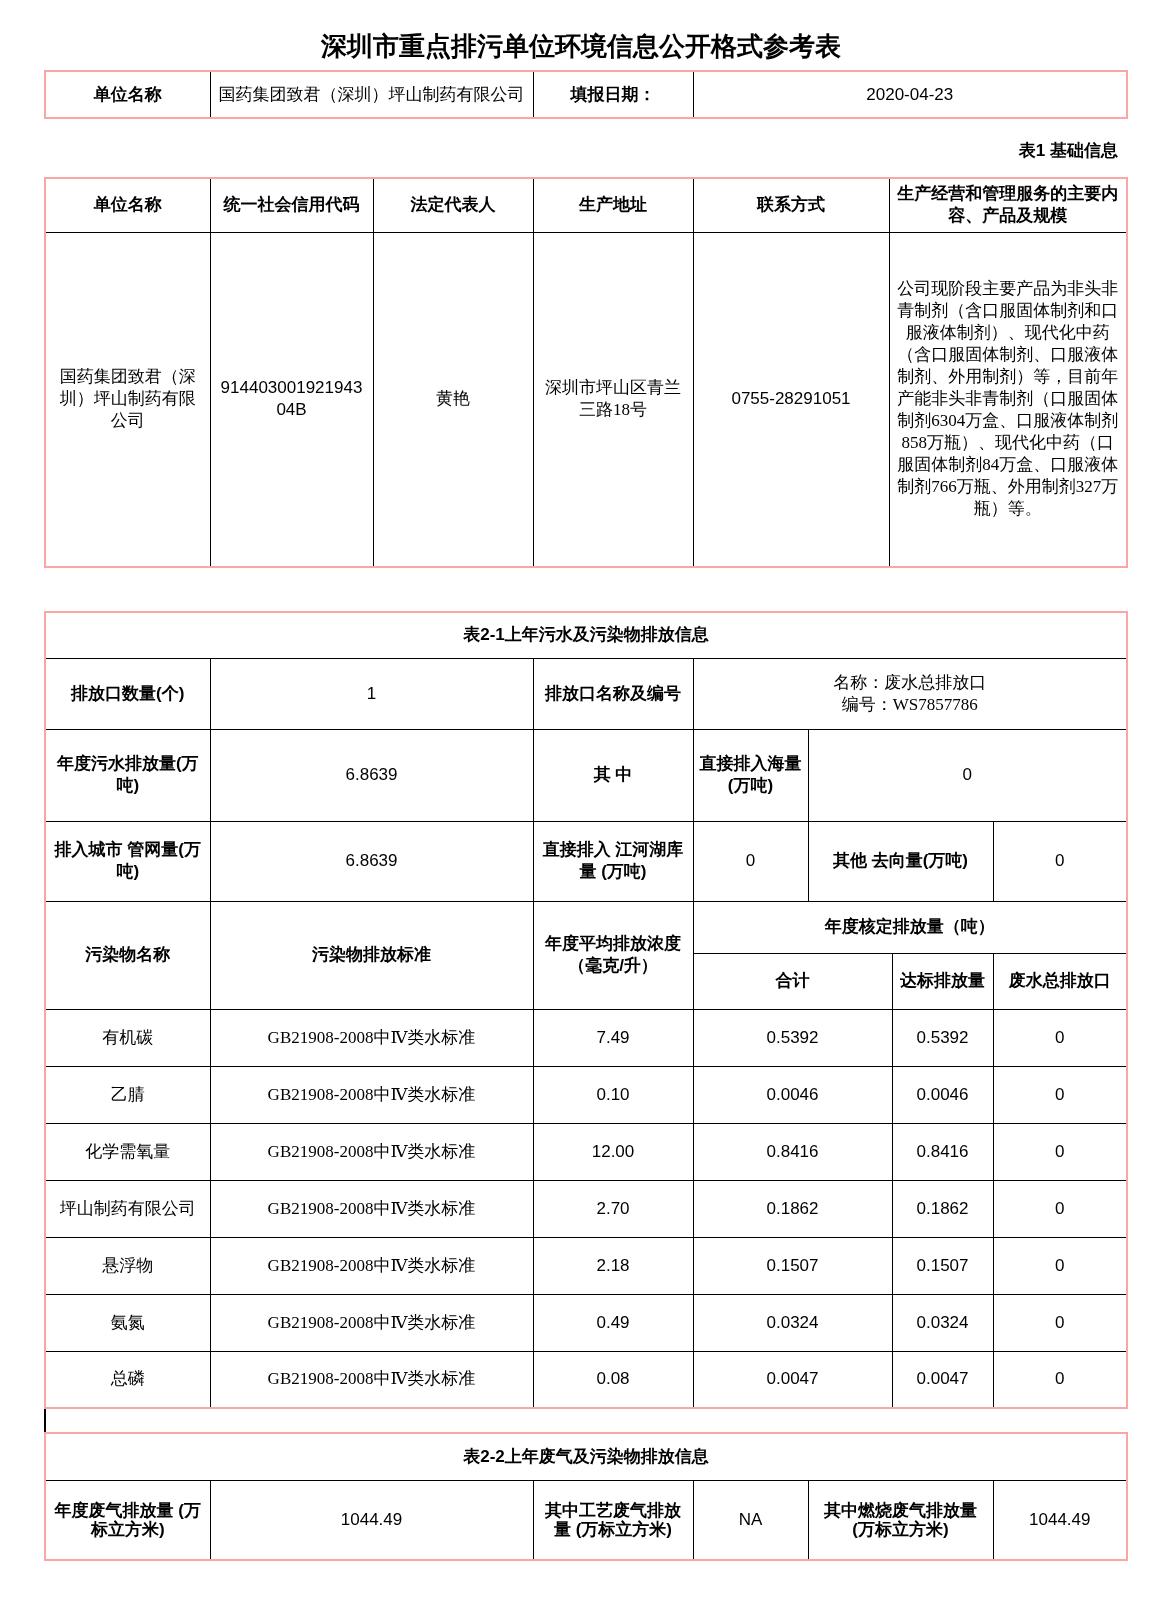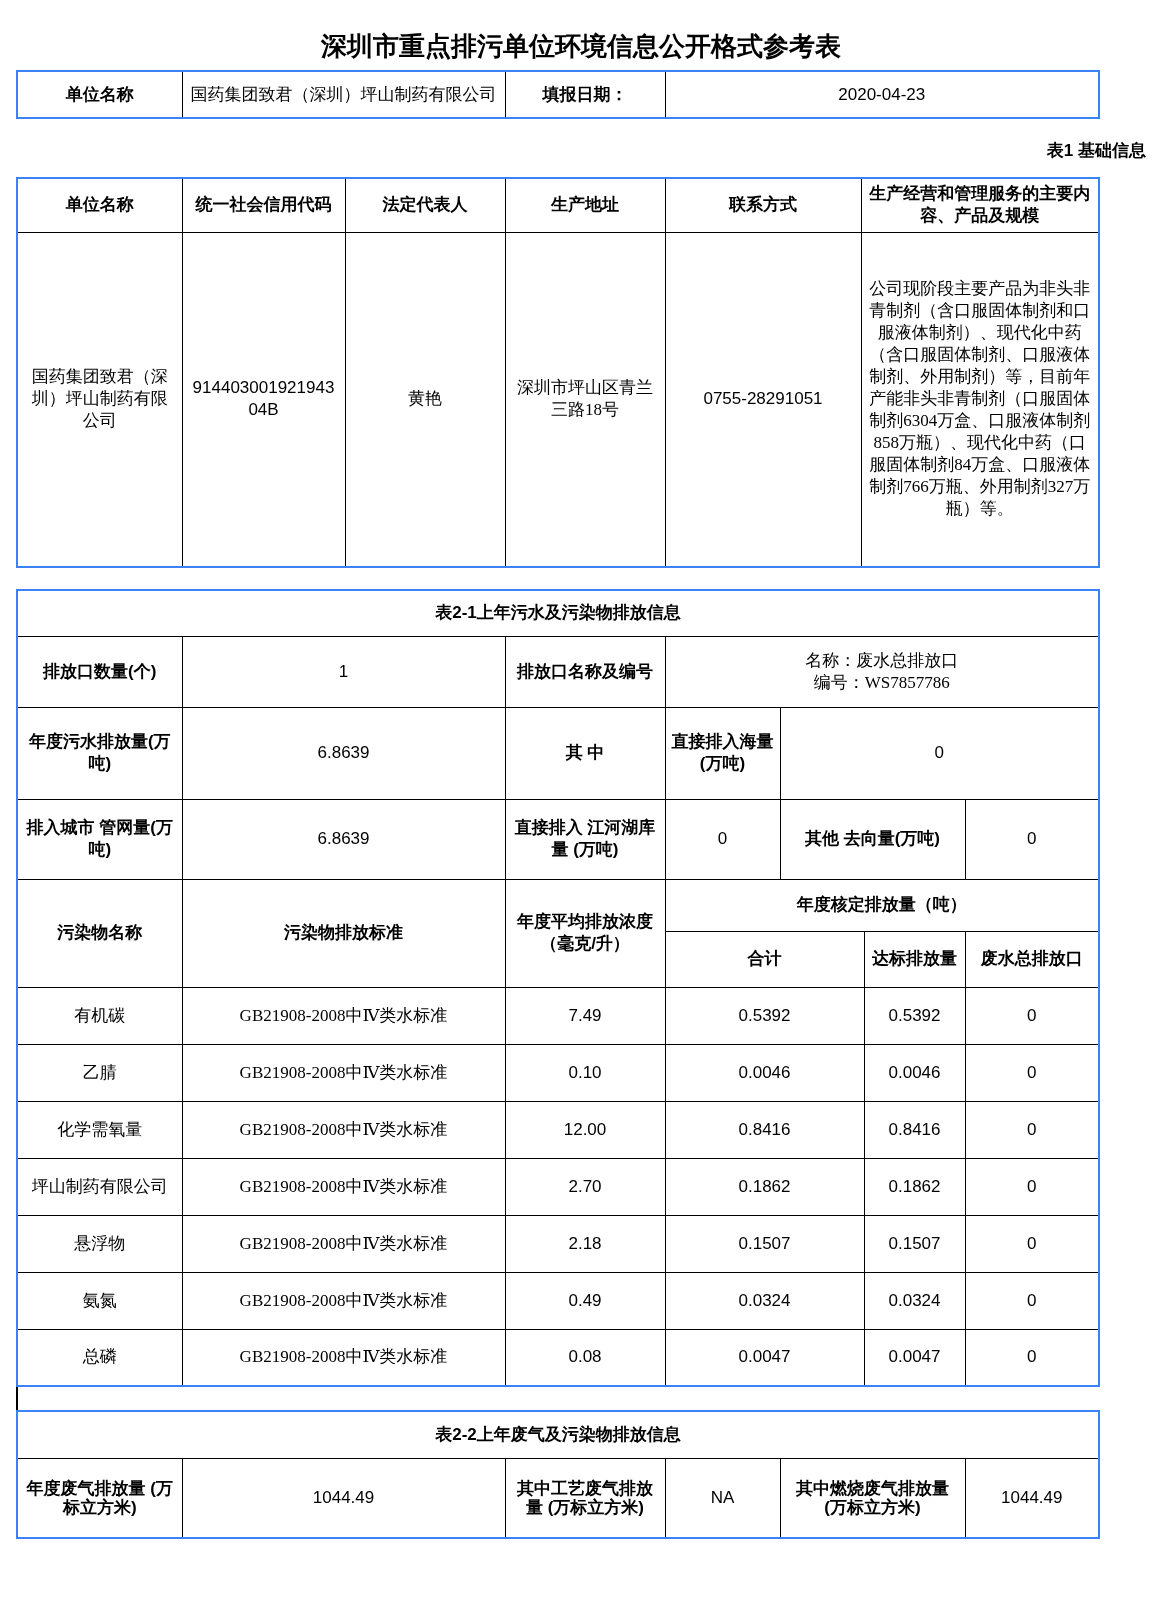--- a/index.html
+++ b/index.html
@@ -6,54 +6,54 @@
   html, body { background: #ffffff; }
   .page {
     position: relative;
     width: 1162px;
     height: 1600px;
     background: #ffffff;
     color: #000000;
     font-family: "Liberation Sans", "DejaVu Sans", sans-serif;
     font-size: 17px;
     overflow: hidden;
-    padding: 0 16px;
+    padding: 0 44px;
   }
   .title {
     margin-top: 30px;
     text-align: center;
     font-weight: 700;
     font-size: 26px;
     line-height: 32px;
     font-family: "Liberation Sans", "DejaVu Sans", sans-serif;
   }
   .caption {
     text-align: right;
     font-weight: 700;
     font-size: 17px;
     line-height: 20px;
     margin: 22px 0 16px 0;
   }
   table.tbl {
     border-collapse: collapse;
     table-layout: fixed;
     width: 1082px;
-    border: 2px solid #3b82f6;
+    border: 2px solid #fca5a5;
   }
   .tbl td {
     border: 1px solid #000;
     text-align: center;
     vertical-align: middle;
     padding: 2px 6px;
     line-height: 22px;
     font-size: 17px;
   }
   .tA { margin-top: 8px; }
   .tB { }
-  .tC { margin-top: 21px; }
+  .tC { margin-top: 43px; }
   .tD { }
   .b { font-weight: 700; font-family: "Liberation Sans", "DejaVu Sans", sans-serif; }
   .s { font-family: "Liberation Serif", "DejaVu Serif", serif; font-weight: 400; }
   .n { font-family: "Liberation Sans", "DejaVu Sans", sans-serif; font-weight: 400; }
   .cap { font-weight: 700; font-size: 17px; }
   .brk { word-break: break-all; margin-left: 20px; }
   .prod {
     text-align: justify;
     text-align-last: center;
     line-height: 23px;

